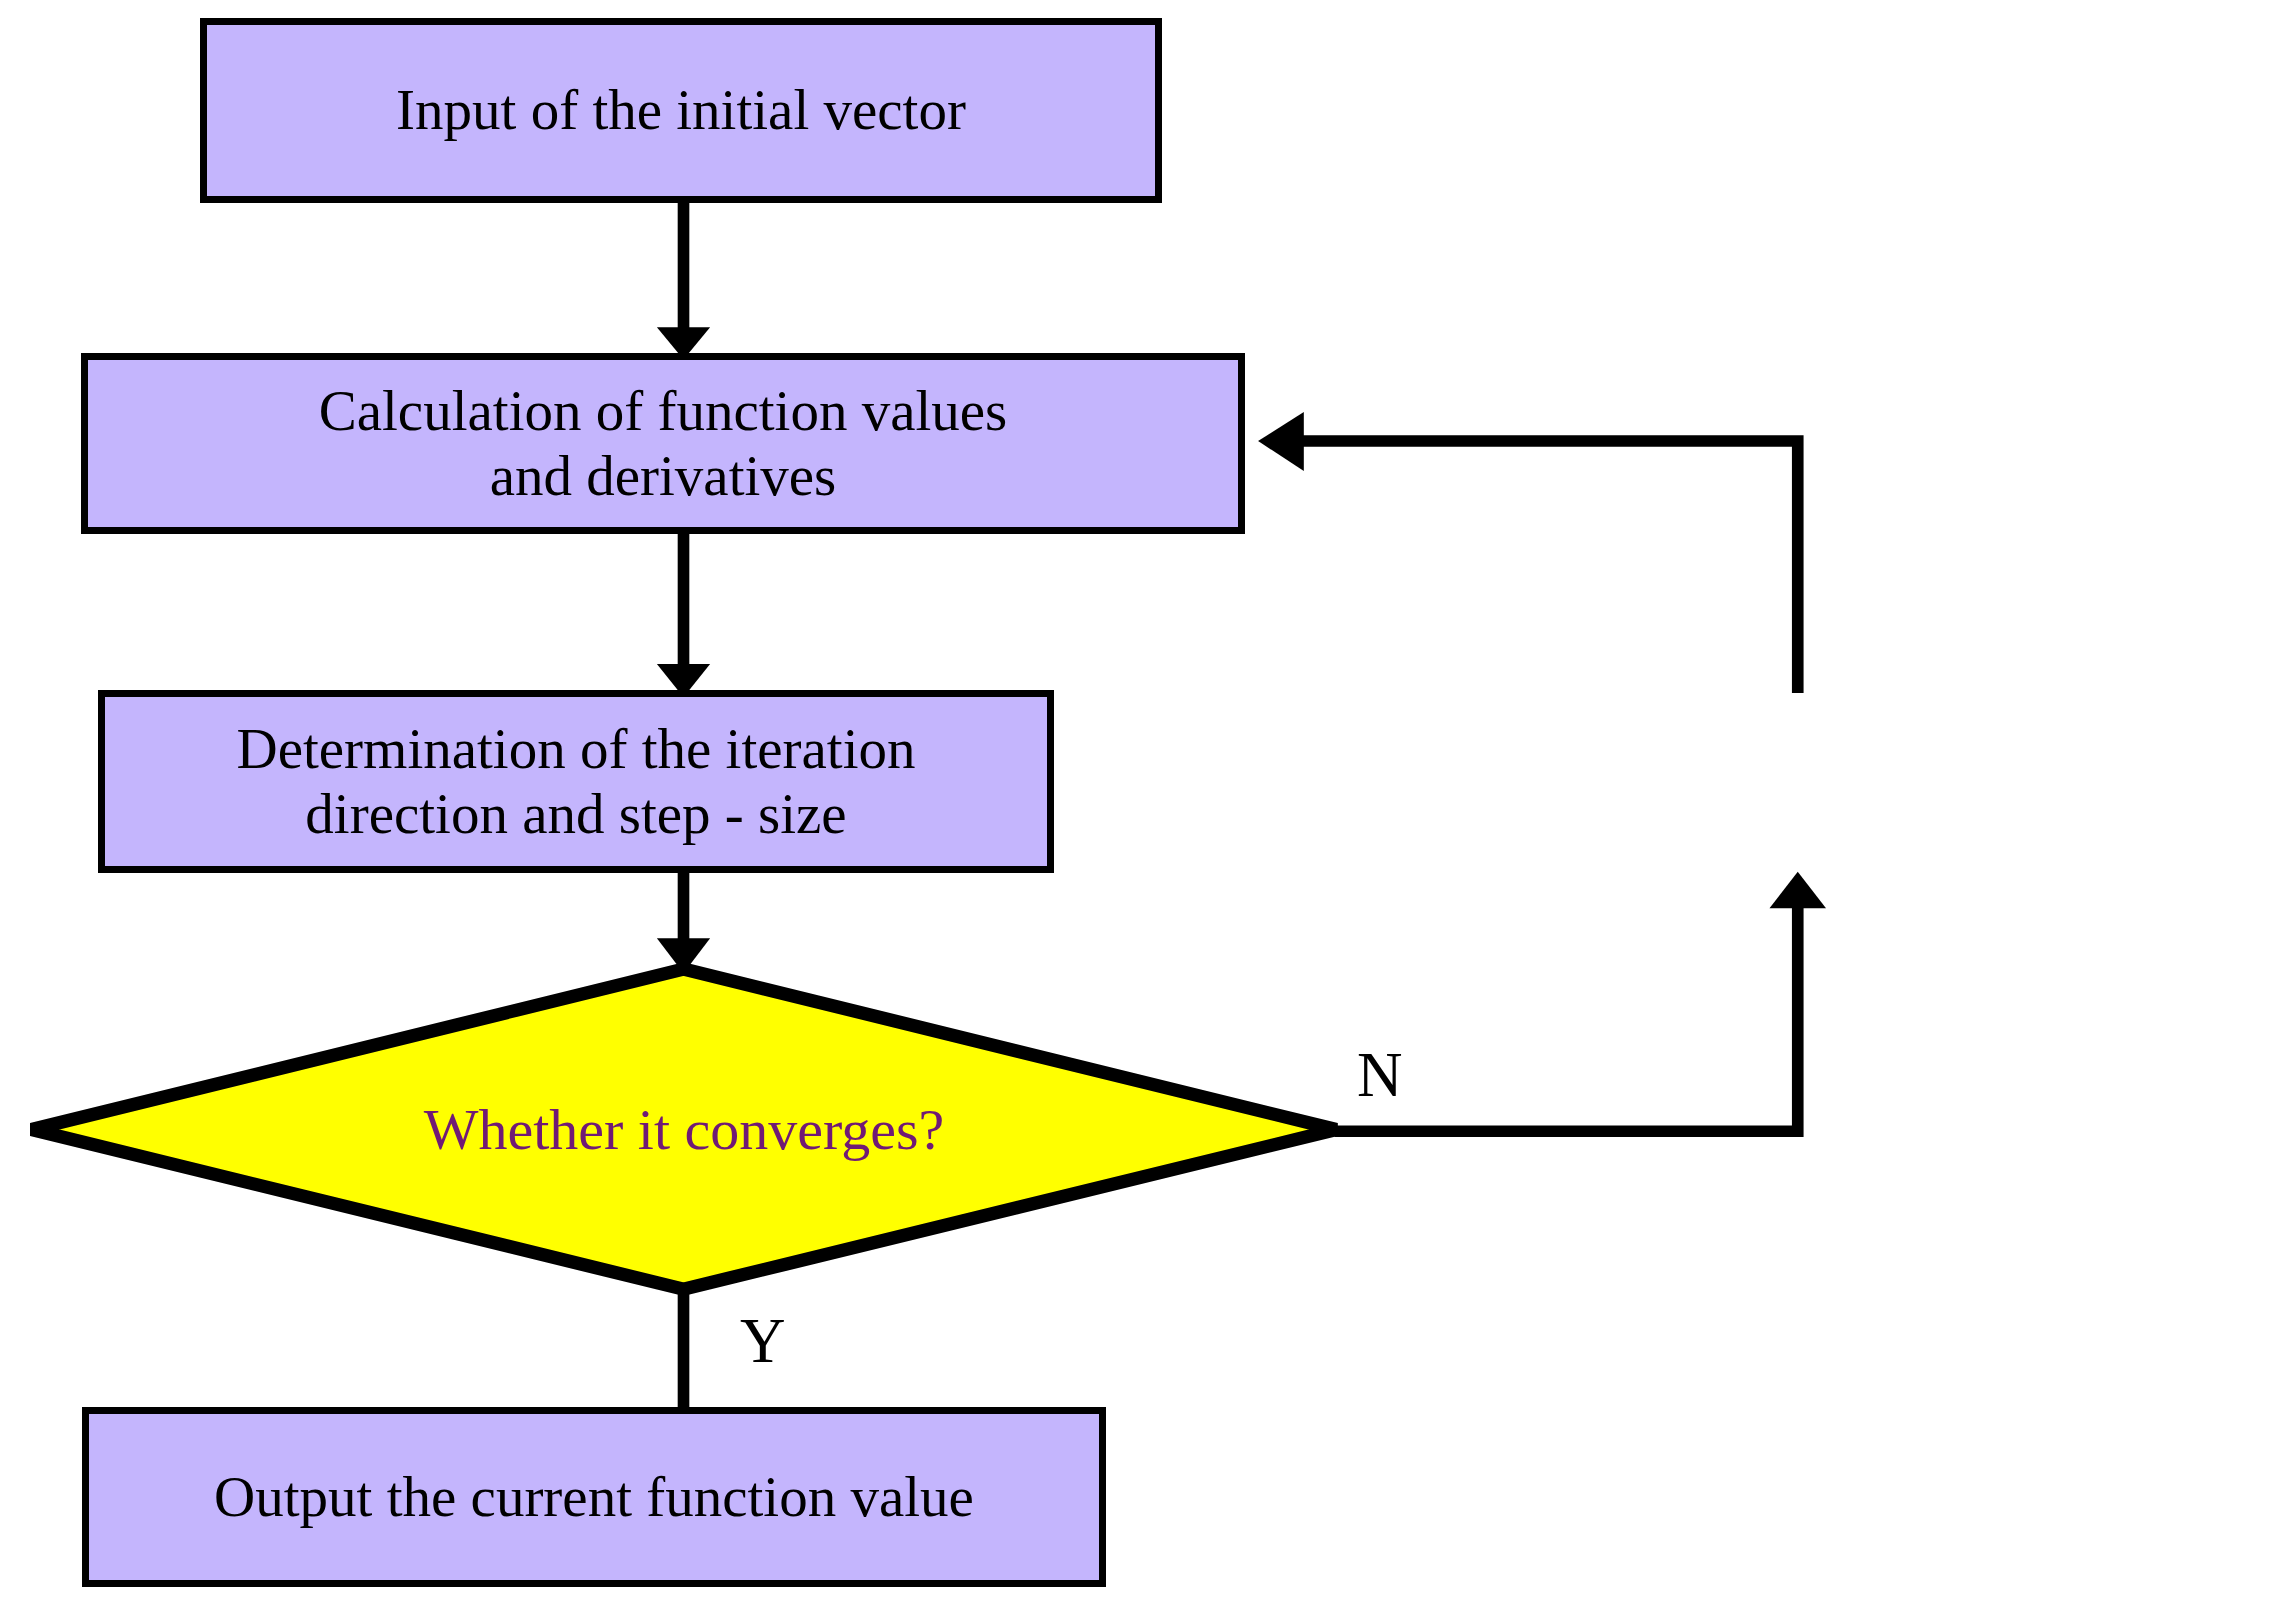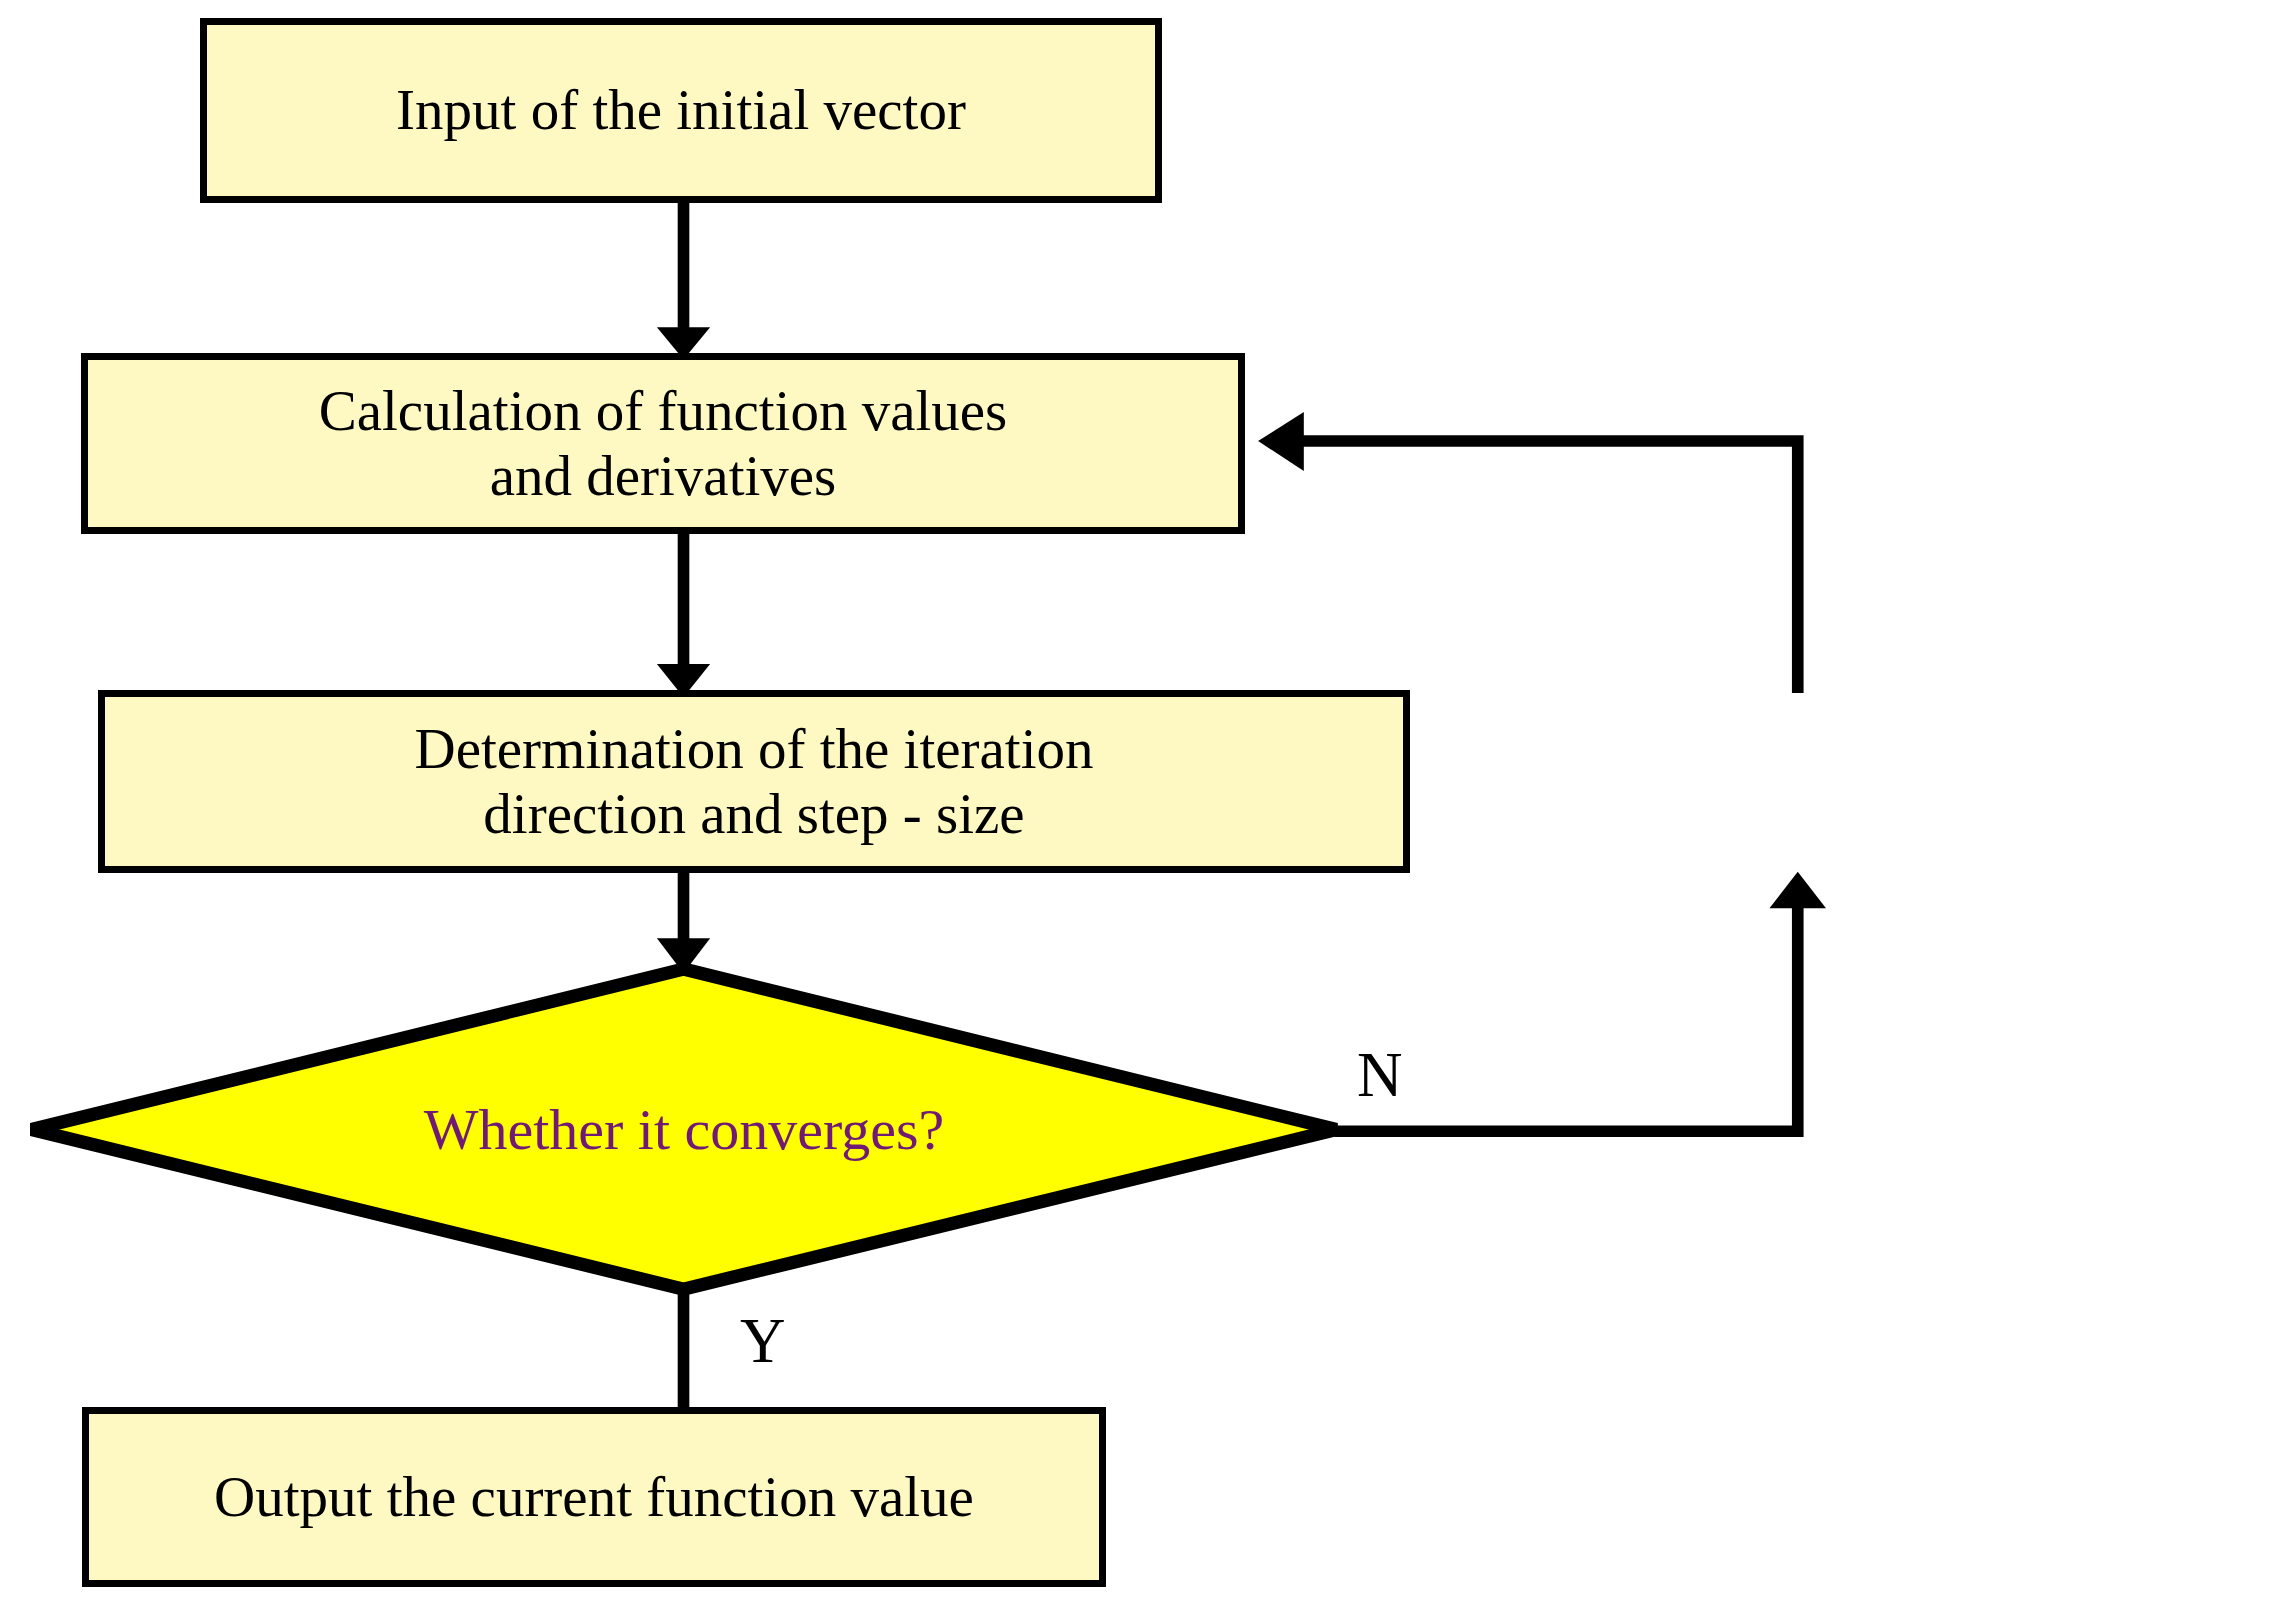--- a/index.html
+++ b/index.html
@@ -33,21 +33,21 @@
     justify-content: center;
     text-align: center;
     border: 7.5px solid #000000;
     font-family: "Liberation Serif", "DejaVu Serif", serif;
     font-size: 57px;
     line-height: 1.14;
     color: #000000;
     letter-spacing: 0px;
   }
   .node-box.process {
-    background: #fef9c3;
+    background: #c4b5fd;
   }
   .node-box.update {
     background: #fceec9;
   }
   .node-label {
     display: block;
     padding: 0 8.3px;
     white-space: pre-line;
   }
   .decision-label {
@@ -113,21 +113,21 @@
 
   <div class="node-box process" style="left:200px; top:18.3px; width:962px; height:185px;">
     <span class="node-label">Input of the initial vector</span>
   </div>
 
   <div class="node-box process" style="left:81px; top:353px; width:1164px; height:181px;">
     <span class="node-label">Calculation of function values
 and derivatives</span>
   </div>
 
-  <div class="node-box process" style="left:98px; top:690px; width:1312px; height:183px;">
+  <div class="node-box process" style="left:98px; top:690px; width:956px; height:183px;">
     <span class="node-label">Determination of the iteration
 direction and step - size</span>
   </div>
 
 
   <div class="node-box process" style="left:82px; top:1407px; width:1024px; height:180px;">
     <span class="node-label">Output the current function value</span>
   </div>
 
   <div class="decision-label" style="left:684px; top:1129px;">Whether it converges?</div>

